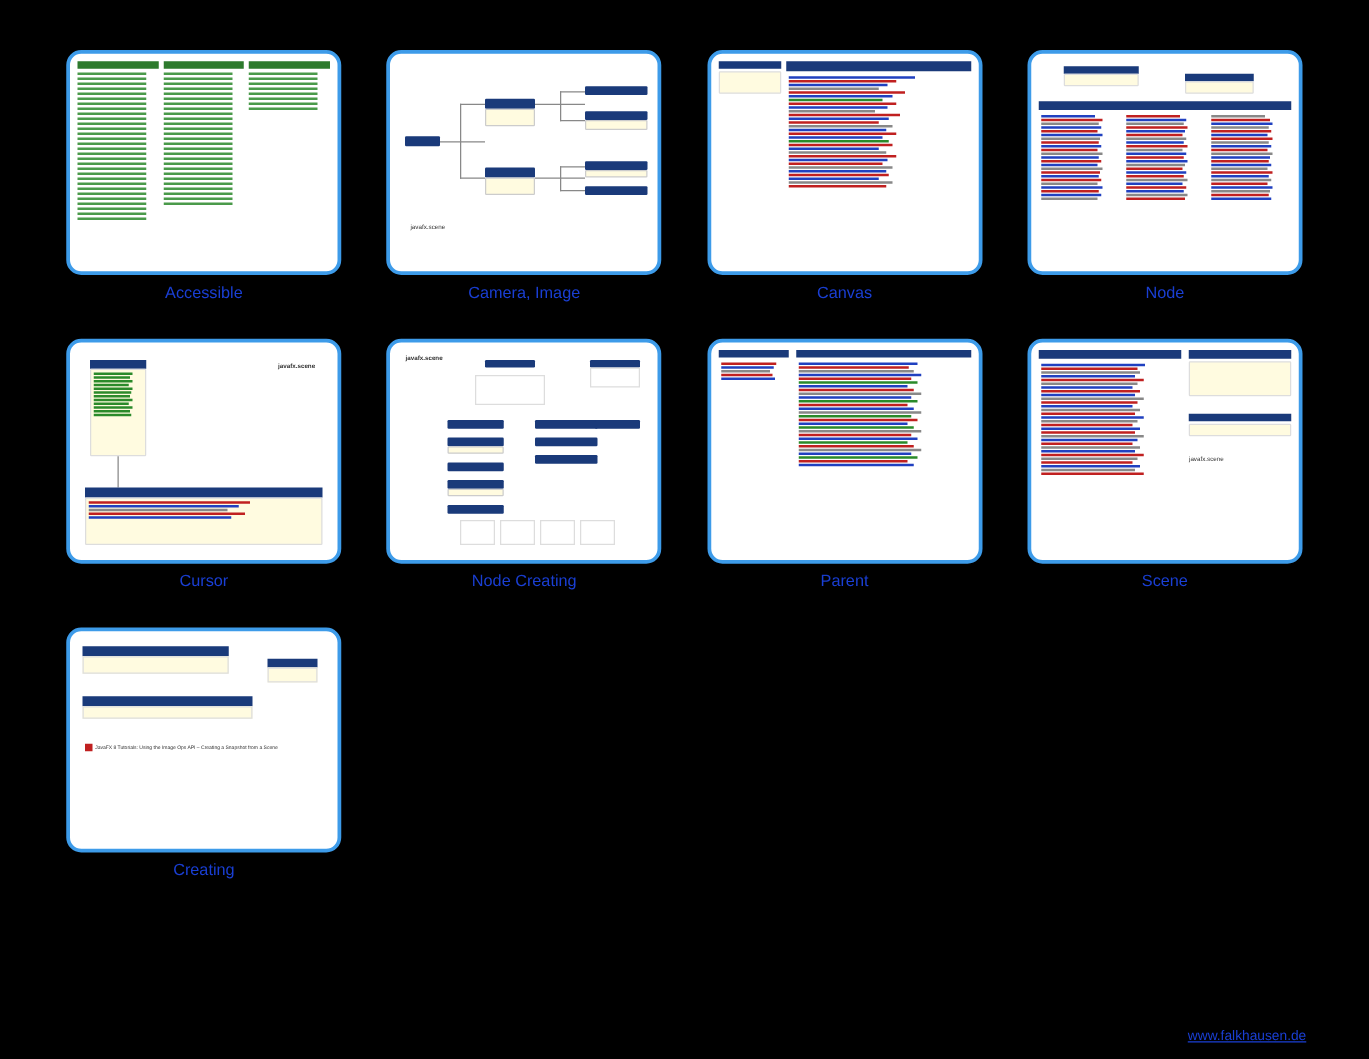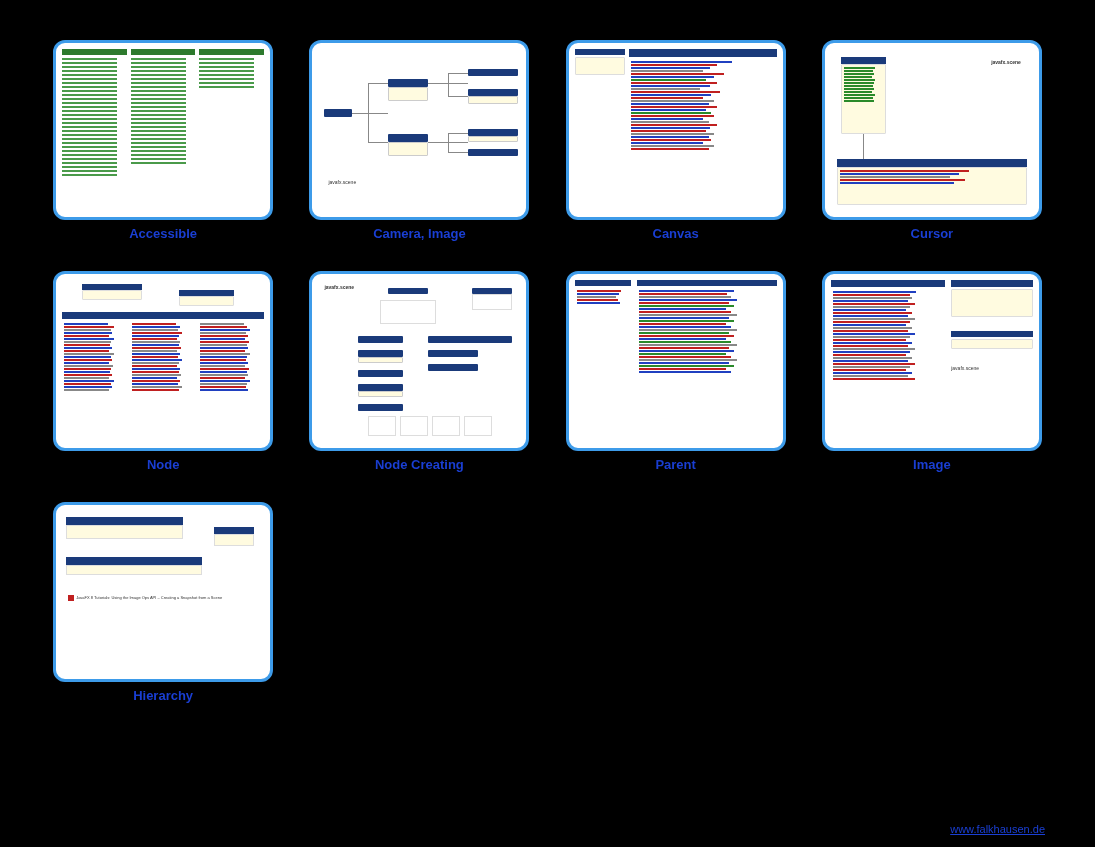--- a/index.html
+++ b/index.html
@@ -28,21 +28,21 @@
   background: #fff;
   border: 3px solid #3d9be9;
   border-radius: 12px;
   box-shadow: 4px 4px 8px rgba(0,0,0,0.6);
   padding: 6px;
   overflow: hidden;
   position: relative;
 }
 .caption {
   color: #1a3fd4;
-  font-weight: bold;
+  font-weight: normal;
   font-size: 13px;
   margin-top: 6px;
   text-align: center;
 }
 .footer-link {
   position: absolute;
   bottom: 12px;
   right: 50px;
   color: #1a3fd4;
   font-size: 11px;
@@ -328,57 +328,20 @@
           </div>
         </div>
       </div>
     </div>
     <div class="caption">Canvas</div>
   </div>
 
   <div class="cell">
     <div class="thumb">
       <div style="position:relative;height:100%;">
-        <div class="navy-header" style="position:absolute;left:10px;top:8px;width:45px;height:7px;"></div>
-        <div class="yellow-box" style="position:absolute;left:10px;top:15px;width:45px;height:70px;">
-          <div class="text-lines" style="padding:2px;">
-            <div class="tline green" style="width:80%"></div>
-              <div class="tline green" style="width:75%"></div>
-              <div class="tline green" style="width:78%"></div>
-              <div class="tline green" style="width:72%"></div>
-              <div class="tline green" style="width:80%"></div>
-              <div class="tline green" style="width:76%"></div>
-              <div class="tline green" style="width:74%"></div>
-              <div class="tline green" style="width:78%"></div>
-              <div class="tline green" style="width:72%"></div>
-              <div class="tline green" style="width:80%"></div>
-              <div class="tline green" style="width:75%"></div>
-              <div class="tline green" style="width:77%"></div>
-          </div>
-        </div>
-        <div class="pkg-label" style="right:12px;top:10px;font-weight:bold;">javafx.scene</div>
-        <div class="tree-line" style="left:32px;top:85px;width:1px;height:25px;"></div>
-        <div class="navy-header" style="position:absolute;left:6px;top:110px;width:190px;height:8px;"></div>
-        <div class="yellow-box" style="position:absolute;left:6px;top:118px;width:190px;height:38px;">
-          <div class="text-lines" style="padding:2px;">
-            <div class="tline red" style="width:70%"></div>
-              <div class="tline blue" style="width:65%"></div>
-              <div class="tline gray" style="width:60%"></div>
-              <div class="tline red" style="width:68%"></div>
-              <div class="tline blue" style="width:62%"></div>
-          </div>
-        </div>
-      </div>
-    </div>
-    <div class="caption">Cursor</div>
-  </div>
-
-  <div class="cell">
-    <div class="thumb">
-      <div style="position:relative;height:100%;">
         <div class="navy-header" style="width:60px;height:6px;margin:4px 0 0 20px;"></div>
         <div class="yellow-box" style="width:60px;height:10px;margin-left:20px;"></div>
         <div class="navy-header" style="position:absolute;right:30px;top:6px;width:55px;height:6px;"></div>
         <div class="yellow-box" style="position:absolute;right:30px;top:12px;width:55px;height:10px;"></div>
         <div class="navy-header" style="width:100%;height:7px;margin-top:12px;"></div>
         <div style="display:flex;gap:2px;">
           <div class="text-lines" style="flex:1;">
             <div class="tline blue"></div>
               <div class="tline red" style="width:80%"></div>
               <div class="tline gray" style="width:75%"></div>
@@ -455,20 +418,57 @@
           </div>
         </div>
       </div>
     </div>
     <div class="caption">Node</div>
   </div>
 
   <div class="cell">
     <div class="thumb">
       <div style="position:relative;height:100%;">
+        <div class="navy-header" style="position:absolute;left:10px;top:8px;width:45px;height:7px;"></div>
+        <div class="yellow-box" style="position:absolute;left:10px;top:15px;width:45px;height:70px;">
+          <div class="text-lines" style="padding:2px;">
+            <div class="tline green" style="width:80%"></div>
+              <div class="tline green" style="width:75%"></div>
+              <div class="tline green" style="width:78%"></div>
+              <div class="tline green" style="width:72%"></div>
+              <div class="tline green" style="width:80%"></div>
+              <div class="tline green" style="width:76%"></div>
+              <div class="tline green" style="width:74%"></div>
+              <div class="tline green" style="width:78%"></div>
+              <div class="tline green" style="width:72%"></div>
+              <div class="tline green" style="width:80%"></div>
+              <div class="tline green" style="width:75%"></div>
+              <div class="tline green" style="width:77%"></div>
+          </div>
+        </div>
+        <div class="pkg-label" style="right:12px;top:10px;font-weight:bold;">javafx.scene</div>
+        <div class="tree-line" style="left:32px;top:85px;width:1px;height:25px;"></div>
+        <div class="navy-header" style="position:absolute;left:6px;top:110px;width:190px;height:8px;"></div>
+        <div class="yellow-box" style="position:absolute;left:6px;top:118px;width:190px;height:38px;">
+          <div class="text-lines" style="padding:2px;">
+            <div class="tline red" style="width:70%"></div>
+              <div class="tline blue" style="width:65%"></div>
+              <div class="tline gray" style="width:60%"></div>
+              <div class="tline red" style="width:68%"></div>
+              <div class="tline blue" style="width:62%"></div>
+          </div>
+        </div>
+      </div>
+    </div>
+    <div class="caption">Cursor</div>
+  </div>
+
+  <div class="cell">
+    <div class="thumb">
+      <div style="position:relative;height:100%;">
         <div class="pkg-label" style="left:6px;top:4px;font-weight:bold;">javafx.scene</div>
         <div class="tree-node" style="left:70px;top:8px;width:40px;height:6px;"></div>
         <div style="position:absolute;left:62px;top:20px;width:56px;height:24px;border:1px solid #ddd;"></div>
         <div class="tree-node" style="right:8px;top:8px;width:40px;height:6px;"></div>
         <div style="position:absolute;right:8px;top:14px;width:40px;height:16px;border:1px solid #ddd;"></div>
         <div class="tree-node" style="left:40px;top:56px;width:45px;height:7px;"></div>
         <div class="tree-node" style="left:40px;top:70px;width:45px;height:7px;"></div>
         <div class="tree-sub" style="left:40px;top:77px;width:45px;height:6px;"></div>
         <div class="tree-node" style="left:40px;top:90px;width:45px;height:7px;"></div>
         <div class="tree-node" style="left:40px;top:104px;width:45px;height:7px;"></div>
@@ -581,37 +581,37 @@
         <div style="flex:1;">
           <div class="navy-header" style="height:7px;"></div>
           <div class="yellow-box" style="height:28px;"></div>
           <div style="height:14px;"></div>
           <div class="navy-header" style="height:6px;"></div>
           <div class="yellow-box" style="height:10px;"></div>
           <div class="pkg-label" style="position:static;margin-top:16px;">javafx.scene</div>
         </div>
       </div>
     </div>
-    <div class="caption">Image</div>
+    <div class="caption">Scene</div>
   </div>
 
   <div class="cell">
     <div class="thumb snapshot-thumb">
       <div style="position:relative;height:100%;">
         <div class="snap-box">
           <div class="snap-title"></div>
           <div class="snap-body"></div>
         </div>
         <div class="snap-right"></div>
         <div class="snap-right-body"></div>
         <div class="snap-box" style="margin-top:18px;">
           <div class="snap-title" style="width:70%"></div>
           <div class="snap-body" style="width:70%;height:10px;"></div>
         </div>
         <div class="snap-text"><span class="snap-icon"></span><span>JavaFX 8 Tutorials: Using the Image Ops API – Creating a Snapshot from a Scene</span></div>
       </div>
     </div>
-    <div class="caption">Hierarchy</div>
+    <div class="caption">Creating</div>
   </div>
 
 </div>
 
 <a class="footer-link">www.falkhausen.de</a>
 
 </body></html>

